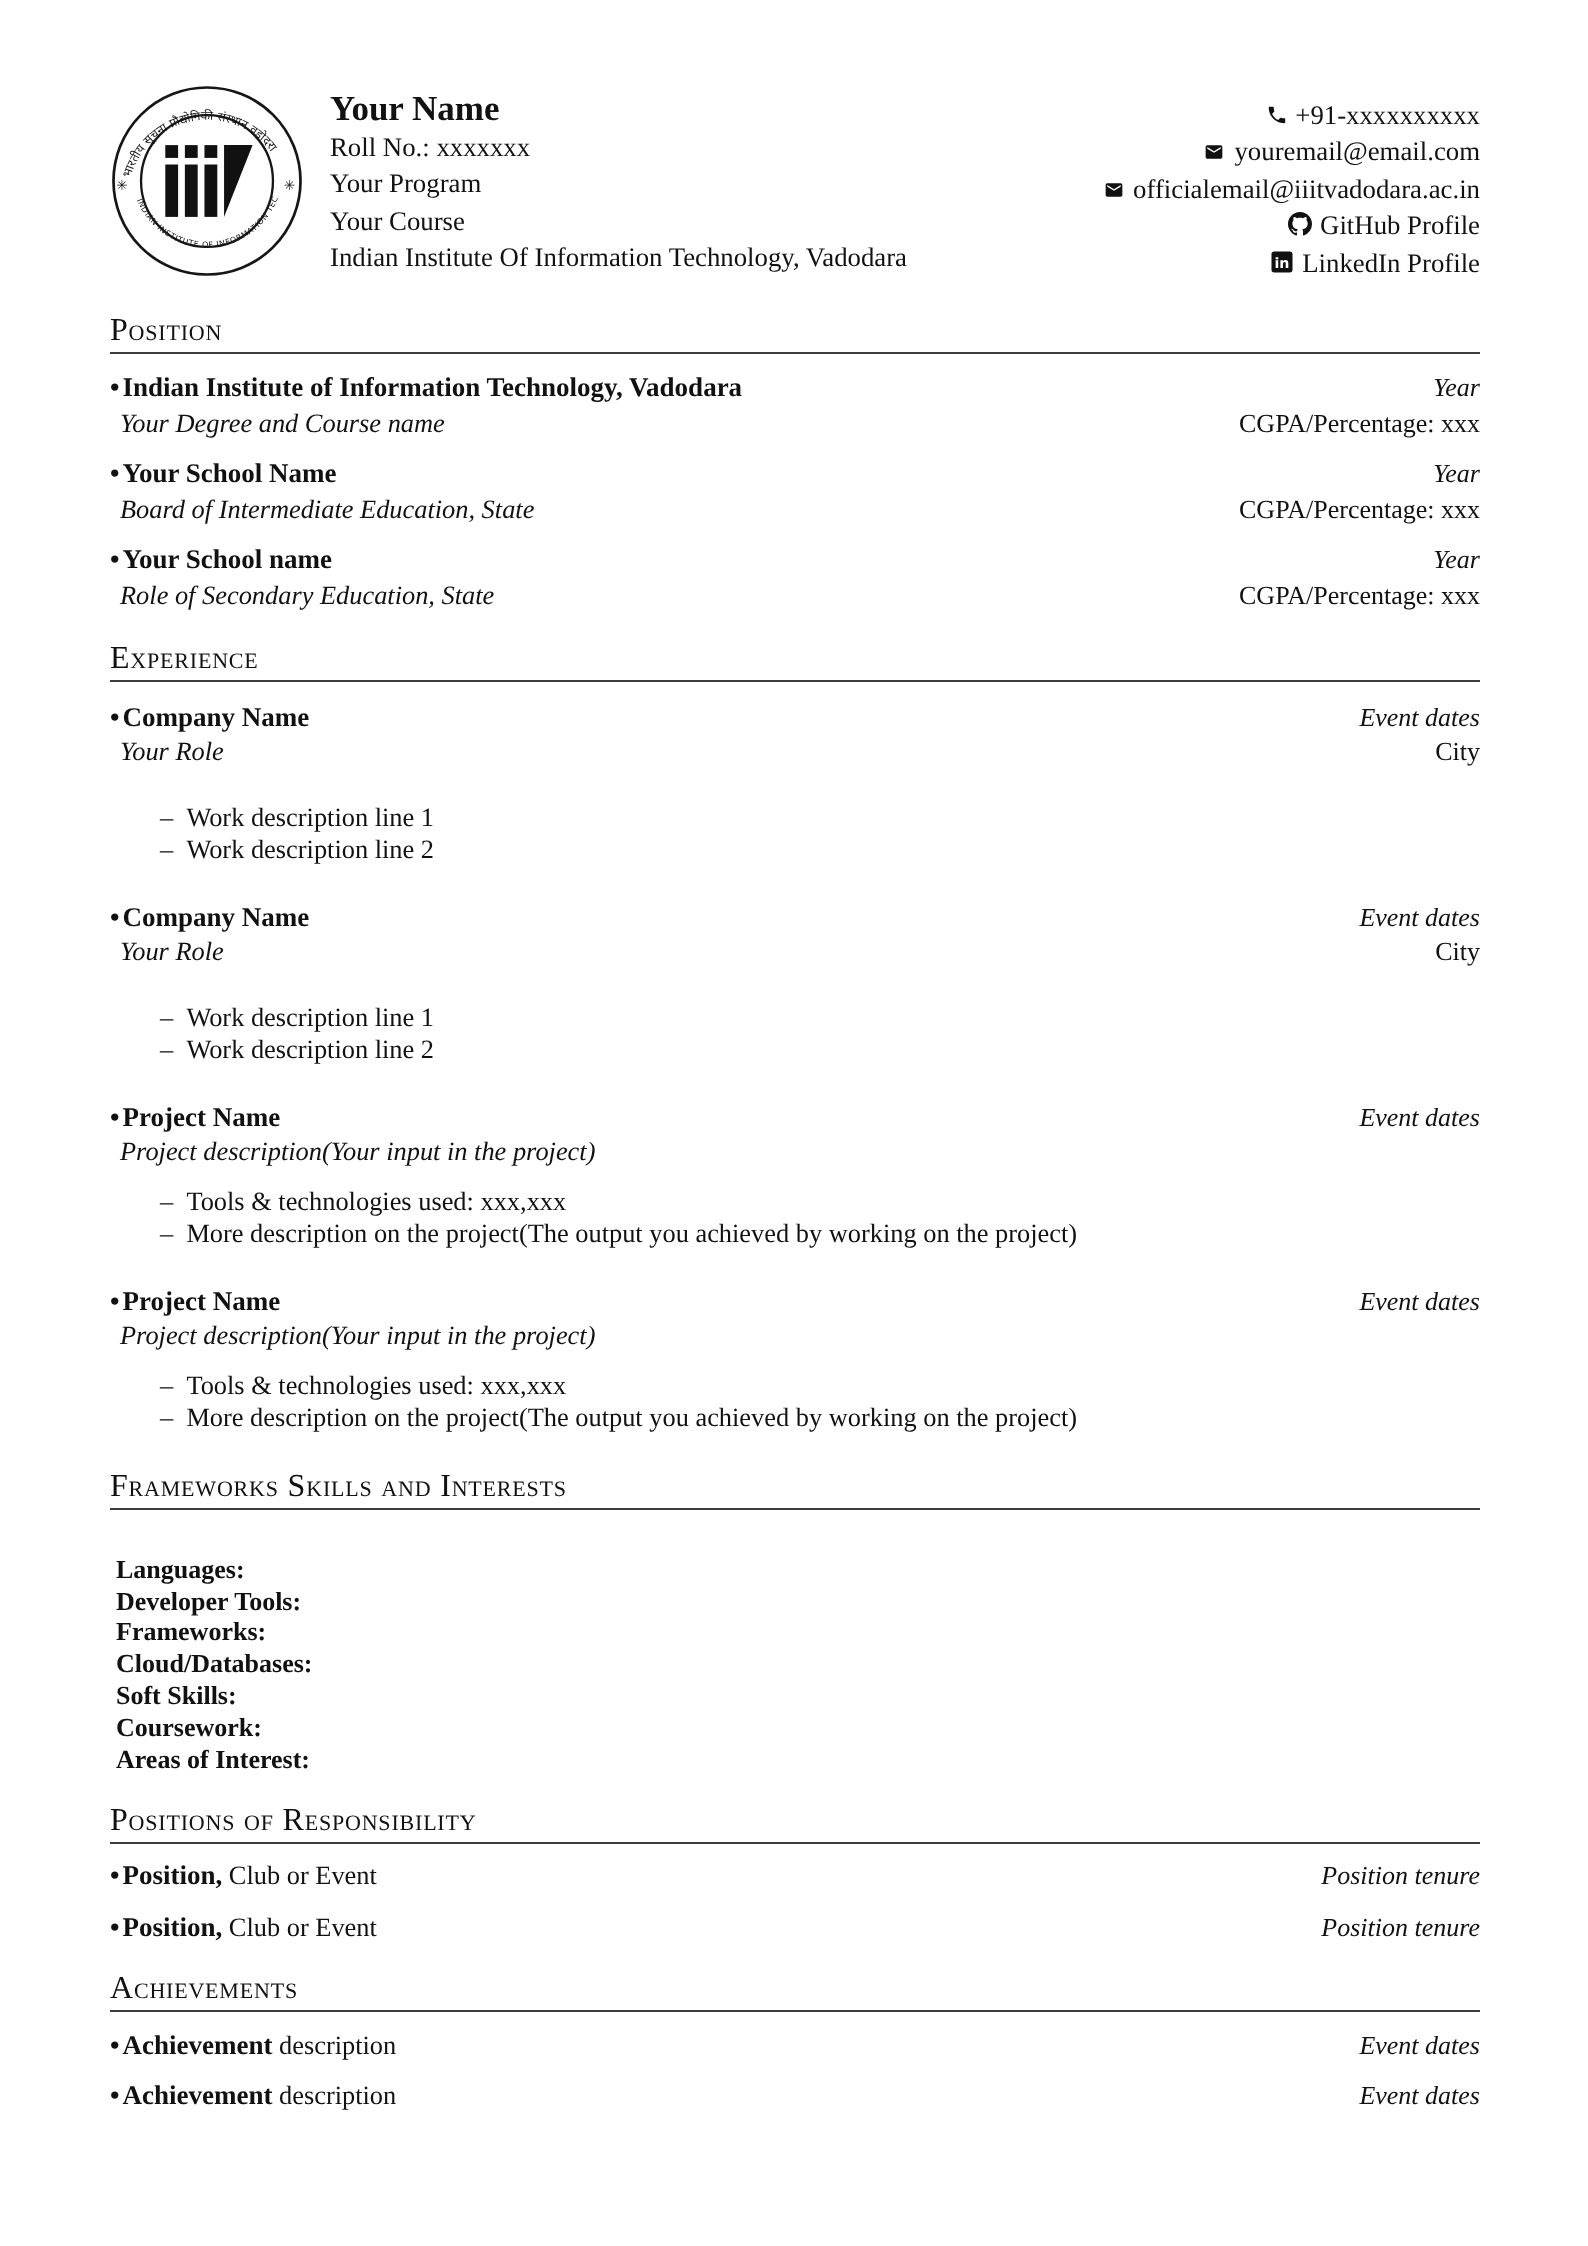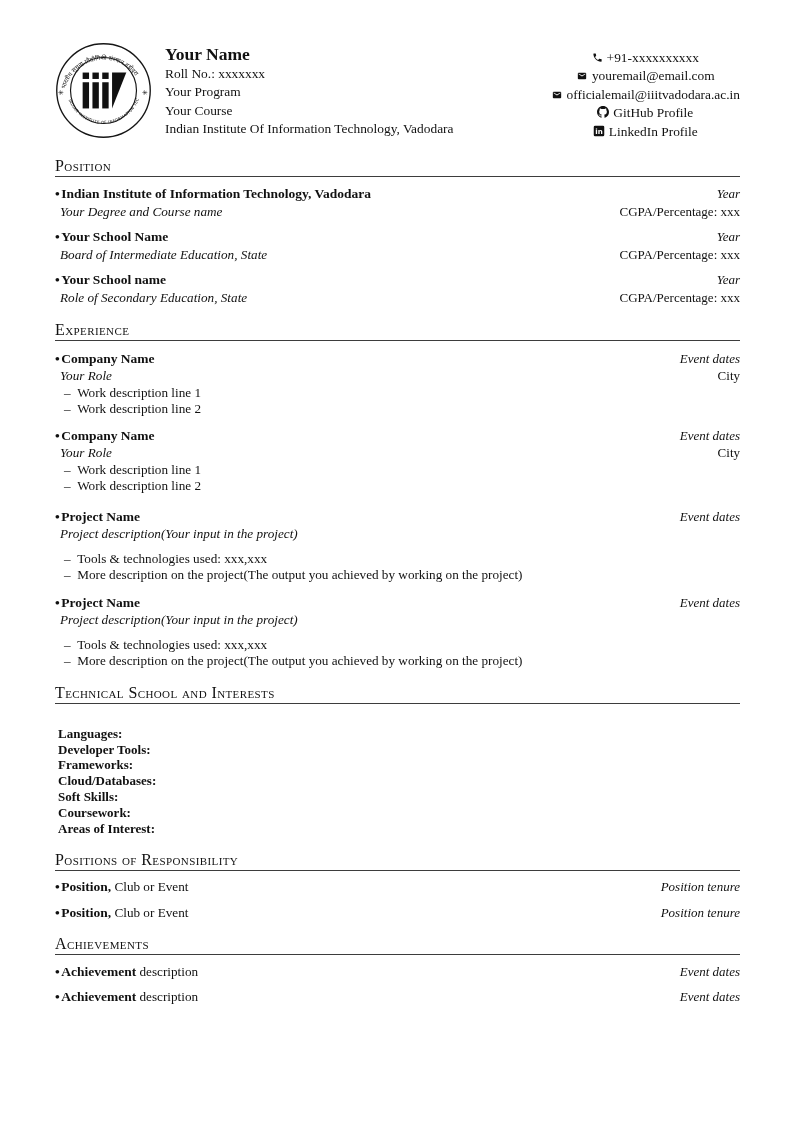--- a/index.html
+++ b/index.html
@@ -13,42 +13,42 @@
     font-family:"Liberation Serif","DejaVu Serif",serif;
     font-size:13.2px;
     overflow:hidden;
   }
   
   header{display:flex;align-items:flex-start;}
   .logo{flex:0 0 auto;width:97px;height:97px;}
   .id-block{margin-left:13px;padding-top:2px;}
   .person-name{font-size:17.5px;font-weight:bold;line-height:20px;margin-bottom:1px;}
   .id-line{font-size:13.4px;line-height:18.4px;}
-  .contacts{margin-left:auto;text-align:center;padding-top:7px;}
+  .contacts{margin-left:auto;text-align:right;padding-top:7px;}
   .c-row{font-size:13.4px;line-height:18.4px;white-space:nowrap;}
   .c-row svg{vertical-align:-1px;margin-right:4px;}
   
   .sec-title{
     font-size:16px;font-weight:normal;margin:0;
     font-variant:small-caps;letter-spacing:.4px;
     line-height:19px;
     border-bottom:1.6px solid #3d3d3d;padding-bottom:1px;
   }
   section{margin-top:13px;}
   section.first{margin-top:15px;}
   .row{display:flex;justify-content:space-between;align-items:baseline;line-height:17.6px;}
   .bullet::before{content:"\2022";margin-right:1.5px;}
   .bt{font-weight:bold;font-size:13.5px;}
   .it{font-style:italic;}
   .right{font-size:13px;white-space:nowrap;margin-left:12px;}
   .sub{padding-left:5px;}
   .edu-item{margin-top:8px;}
   .exp-item{margin-top:9px;}
   .proj-item{margin-top:10px;}
-  ul.dash{list-style:none;margin:0;padding:0 0 0 9px;}
+  ul.dash{list-style:none;margin:16px;padding:0 0 0 9px;}
   ul.dash li{line-height:16.4px;padding-left:15px;text-indent:-15px;}
   ul.dash li::before{content:"\2013\00a0\00a0";}
   .proj-item ul.dash{margin-top:8px;}
   .skill-line{font-weight:bold;font-size:13px;line-height:15.9px;padding-left:3px;}
   .skills-wrap{margin-top:22px;}
   .single{margin-top:7.5px;}
   .single .left{white-space:nowrap;}
 </style>
 </head>
 <body>
@@ -216,21 +216,21 @@
         <span class="it">Project description(Your input in the project)</span>
       </div>
       <ul class="dash">
         <li>Tools &amp; technologies used: xxx,xxx</li>
         <li>More description on the project(The output you achieved by working on the project)</li>
       </ul>
     </div>
   </section>
 
   <section>
-    <h2 class="sec-title">Technical School and Interests</h2>
+    <h2 class="sec-title">Frameworks Skills and Interests</h2>
     <div class="skills-wrap">
       <div class="skill-line">Languages:</div>
       <div class="skill-line">Developer Tools:</div>
       <div class="skill-line">Frameworks:</div>
       <div class="skill-line">Cloud/Databases:</div>
       <div class="skill-line">Soft Skills:</div>
       <div class="skill-line">Coursework:</div>
       <div class="skill-line">Areas of Interest:</div>
     </div>
   </section>

